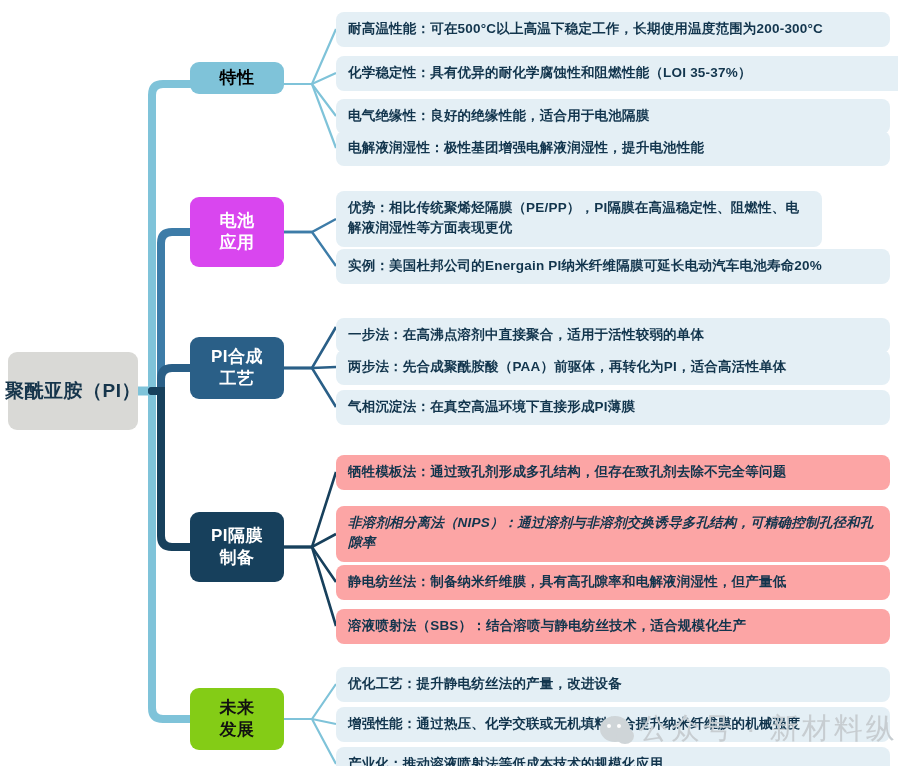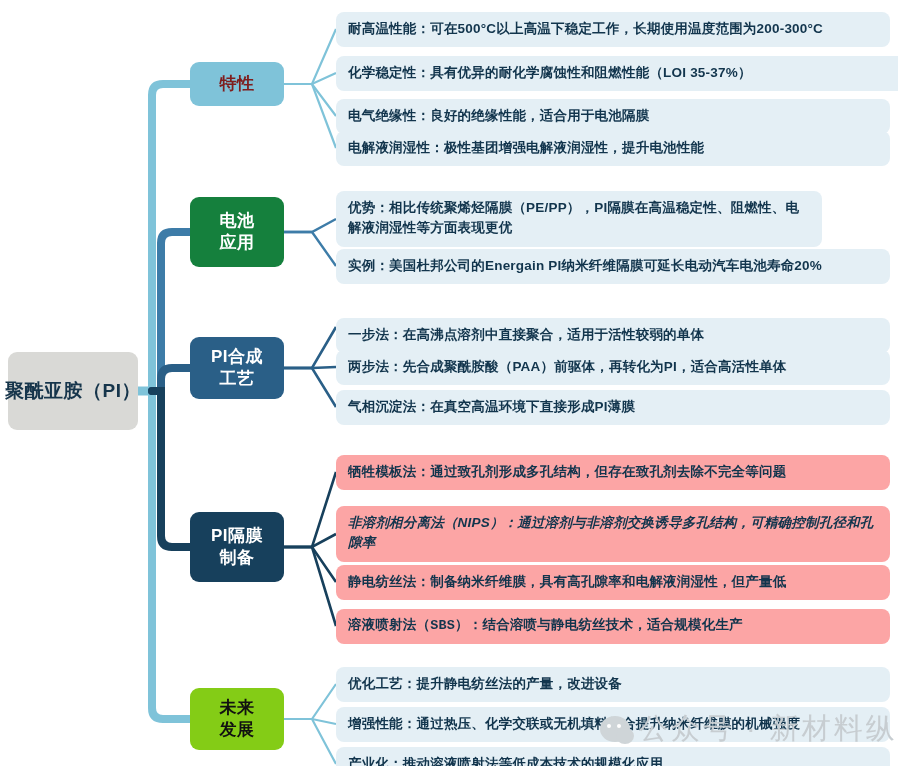--- a/index.html
+++ b/index.html
@@ -176,24 +176,24 @@
       <path d="M284,719 L312,719 L336,764"></path>
     </g>
   </svg>
 
   <div class="root-node" style="left: 8px; top: 352px; width: 130px; height: 78px; background: rgb(217, 217, 214); color: rgb(22, 53, 75);">
     <span class="branch-line">聚酰亚胺</span>
     <span class="branch-line">（PI）</span>
   </div>
 
   <div id="branch-layer">
-      <div class="branch-node" style="left: 190px; top: 62px; width: 94px; height: 44px; background: rgb(127, 195, 217); color: #7f1d1d;">
+      <div class="branch-node" style="left: 190px; top: 62px; width: 94px; height: 32px; background: rgb(127, 195, 217); color: #000000;">
         <span class="branch-line">特性</span>
       </div>
-      <div class="branch-node" style="left: 190px; top: 197px; width: 94px; height: 70px; background: #15803d; color: rgb(255, 255, 255);">
+      <div class="branch-node" style="left: 190px; top: 197px; width: 94px; height: 70px; background: #d946ef; color: rgb(255, 255, 255);">
         <span class="branch-line">电池</span>
         <span class="branch-line">应用</span>
       </div>
       <div class="branch-node" style="left: 190px; top: 337px; width: 94px; height: 62px; background: rgb(42, 95, 135); color: rgb(255, 255, 255);">
         <span class="branch-line">PI合成</span>
         <span class="branch-line">工艺</span>
       </div>
       <div class="branch-node" style="left: 190px; top: 512px; width: 94px; height: 70px; background: rgb(23, 64, 92); color: rgb(255, 255, 255);">
         <span class="branch-line">PI隔膜</span>
         <span class="branch-line">制备</span>
@@ -210,21 +210,21 @@
       <div class="leaf blue" style="left: 336px; top: 99px; width: 554px; min-height: 34px;">电气绝缘性：良好的绝缘性能，适合用于电池隔膜</div>
       <div class="leaf blue" style="left: 336px; top: 131px; width: 554px; min-height: 34px;">电解液润湿性：极性基团增强电解液润湿性，提升电池性能</div>
       <div class="leaf blue" style="left: 336px; top: 191px; width: 486px; min-height: 56px;">优势：相比传统聚烯烃隔膜（PE/PP），PI隔膜在高温稳定性、阻燃性、电解液润湿性等方面表现更优</div>
       <div class="leaf blue" style="left: 336px; top: 249px; width: 554px; min-height: 34px;">实例：美国杜邦公司的Energain PI纳米纤维隔膜可延长电动汽车电池寿命20%</div>
       <div class="leaf blue" style="left: 336px; top: 310px; width: 554px; min-height: 34px; margin-top: 8px;">一步法：在高沸点溶剂中直接聚合，适用于活性较弱的单体</div>
       <div class="leaf blue" style="left: 336px; top: 350px; width: 554px; min-height: 34px;">两步法：先合成聚酰胺酸（PAA）前驱体，再转化为PI，适合高活性单体</div>
       <div class="leaf blue" style="left: 336px; top: 390px; width: 554px; min-height: 34px;">气相沉淀法：在真空高温环境下直接形成PI薄膜</div>
       <div class="leaf gray" style="left: 336px; top: 455px; width: 554px; min-height: 34px;">牺牲模板法：通过致孔剂形成多孔结构，但存在致孔剂去除不完全等问题</div>
       <div class="leaf gray" style="left: 336px; top: 506px; width: 554px; min-height: 56px; font-style: italic;">非溶剂相分离法（NIPS）：通过溶剂与非溶剂交换诱导多孔结构，可精确控制孔径和孔隙率</div>
       <div class="leaf gray" style="left: 336px; top: 565px; width: 554px; min-height: 34px;">静电纺丝法：制备纳米纤维膜，具有高孔隙率和电解液润湿性，但产量低</div>
-      <div class="leaf gray" style="left: 336px; top: 609px; width: 554px; min-height: 34px; font-family: Liberation Mono, monospace;">溶液喷射法（SBS）：结合溶喷与静电纺丝技术，适合规模化生产</div>
+      <div class="leaf gray" style="left: 336px; top: 609px; width: 554px; min-height: 34px;">溶液喷射法（SBS）：结合溶喷与静电纺丝技术，适合规模化生产</div>
       <div class="leaf blue" style="left: 336px; top: 667px; width: 554px; min-height: 34px;">优化工艺：提升静电纺丝法的产量，改进设备</div>
       <div class="leaf blue" style="left: 336px; top: 707px; width: 554px; min-height: 34px;">增强性能：通过热压、化学交联或无机填料复合提升纳米纤维膜的机械强度</div>
       <div class="leaf blue" style="left: 336px; top: 747px; width: 554px; min-height: 34px;">产业化：推动溶液喷射法等低成本技术的规模化应用</div>
     </div>
 
   <div class="watermark">
     <span class="wechat-badge">
       <span class="eye l"></span>
         <span class="eye r"></span>
     </span>

